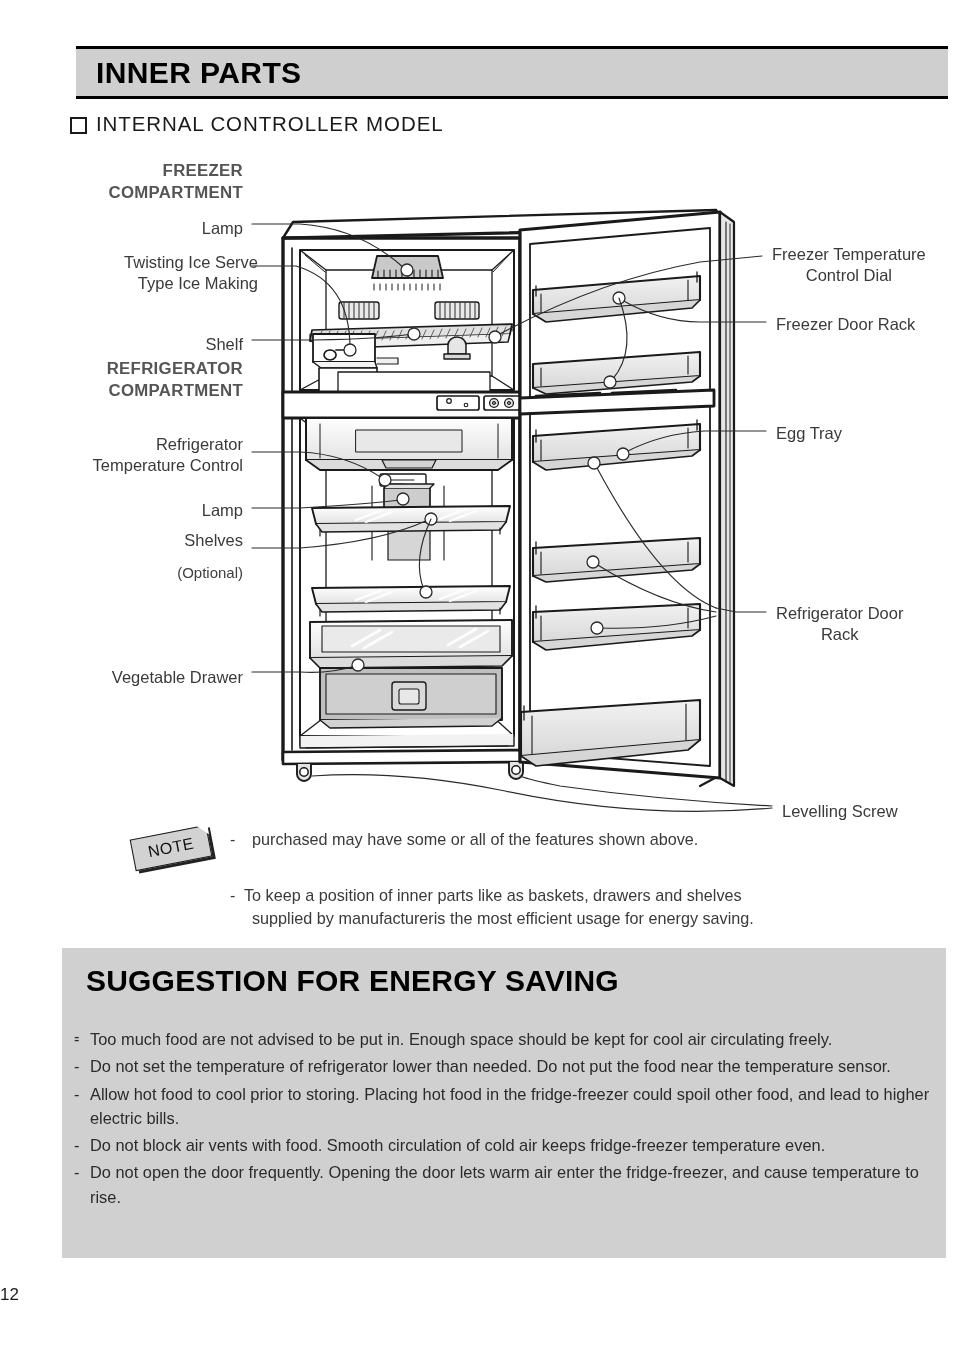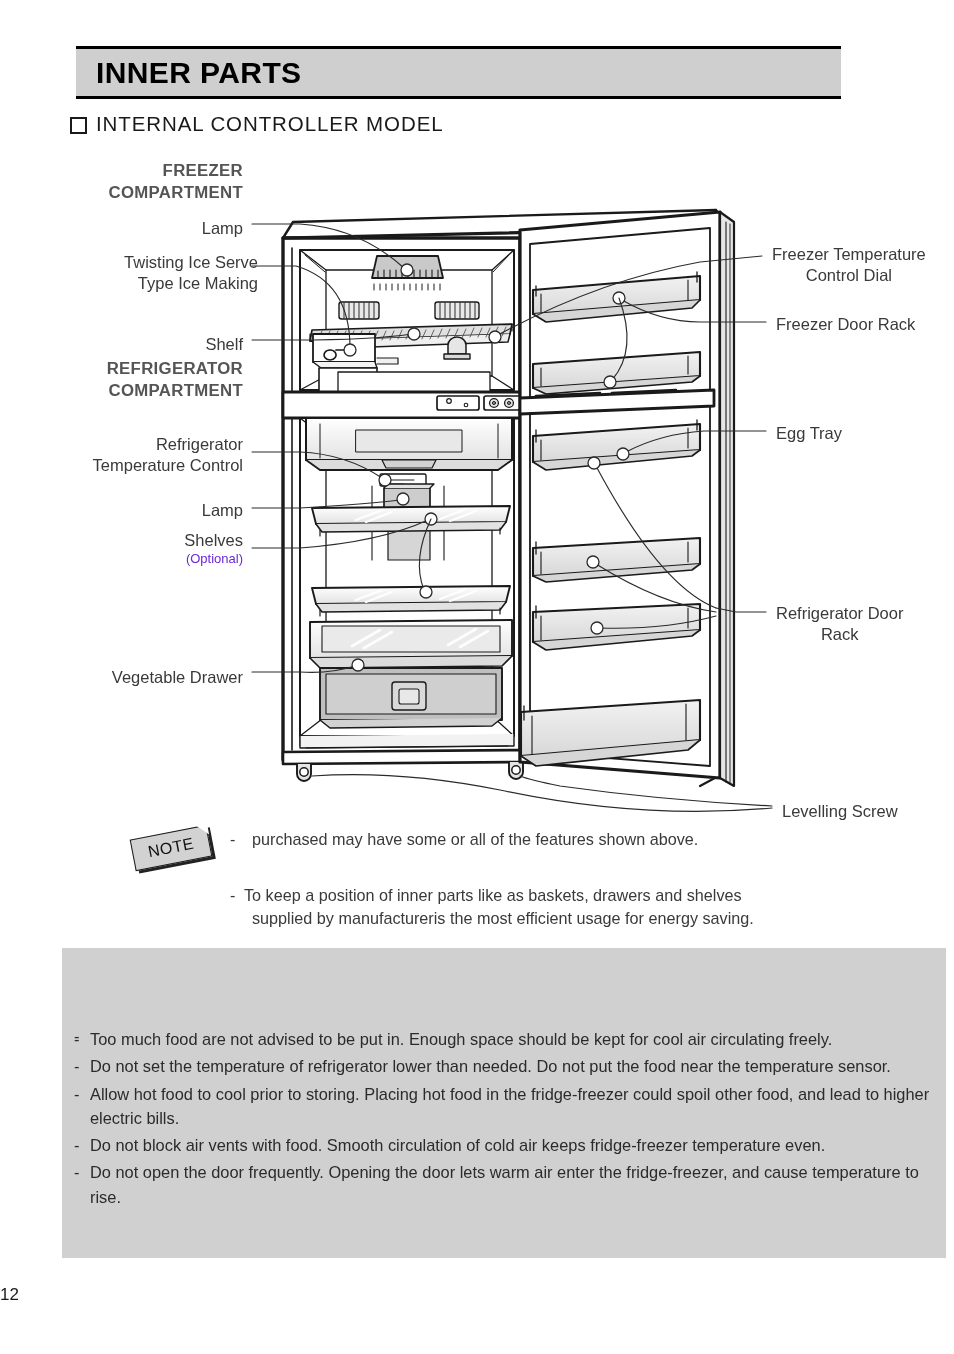--- a/index.html
+++ b/index.html
@@ -14,21 +14,21 @@
     font-family: "Liberation Sans", sans-serif;
     color: #231f20;
     overflow: hidden;
   }
 
   
   #header-band {
     position: absolute;
     left: 76px;
     top: 46px;
-    width: 765px;
+    width: 872px;
     height: 47px;
     background: #cfcfcf;
     border-top: 3px solid #000;
     border-bottom: 3px solid #000;
   }
   #header-title {
     position: absolute;
     left: 20px;
     top: 50%;
     transform: translateY(-50%);
@@ -84,22 +84,23 @@
   }
   .callout.right { text-align: center; }
   .callout.left  { text-align: right; }
   .callout.section-title {
     font-weight: bold;
     color: #555;
     font-size: 16.8px;
     letter-spacing: 0.3px;
   }
   .callout .sub {
-    font-size: 13px;
-    color: #6d28d9;
+    font-size: 15px;
+    color: #404040;
+    margin-top: 12px;
   }
 
   
   #note-block {
     position: absolute;
     left: 126px;
     top: 822px;
     width: 730px;
     height: 110px;
   }
@@ -518,20 +519,21 @@
   <div class="note-line" style="top:62px;">
     <span class="dash">-</span>
     <span class="body">
       <span>To keep a position of inner parts like as baskets, drawers and shelves</span>
       <span class="ind">supplied by manufactureris the most efficient usage for energy saving.</span>
     </span>
   </div>
 </div>
 
 <div id="energy-panel">
+  <div id="energy-title">SUGGESTION FOR ENERGY SAVING</div>
   <div id="energy-list">
       <div class="energy-item"><span class="dash">-</span></div>
       <div class="energy-item"><span class="dash">-</span><span>Too much food are not advised to be put in. Enough space should be kept for cool air circulating freely.</span></div>
       <div class="energy-item"><span class="dash">-</span><span>Do not set the temperature of refrigerator lower than needed. Do not put the food near the temperature sensor.</span></div>
       <div class="energy-item"><span class="dash">-</span><span>Allow hot food to cool prior to storing. Placing hot food in the fridge-freezer could spoil other food, and lead to higher electric bills.</span></div>
       <div class="energy-item"><span class="dash">-</span><span>Do not block air vents with food. Smooth circulation of cold air keeps fridge-freezer temperature even.</span></div>
       <div class="energy-item"><span class="dash">-</span><span>Do not open the door frequently. Opening the door lets warm air enter the fridge-freezer, and cause temperature to rise.</span></div>
     </div>
 </div>
 

